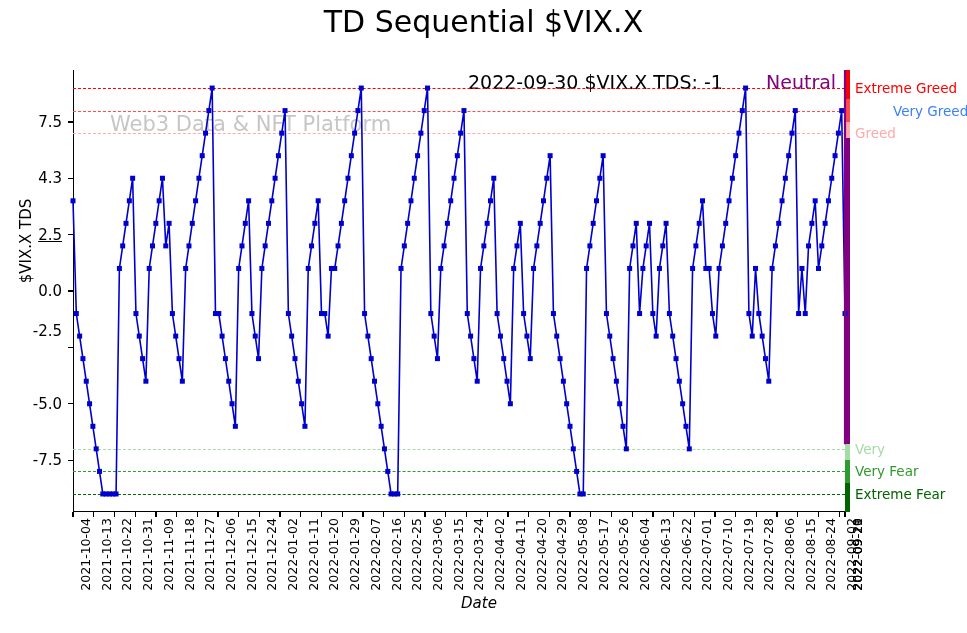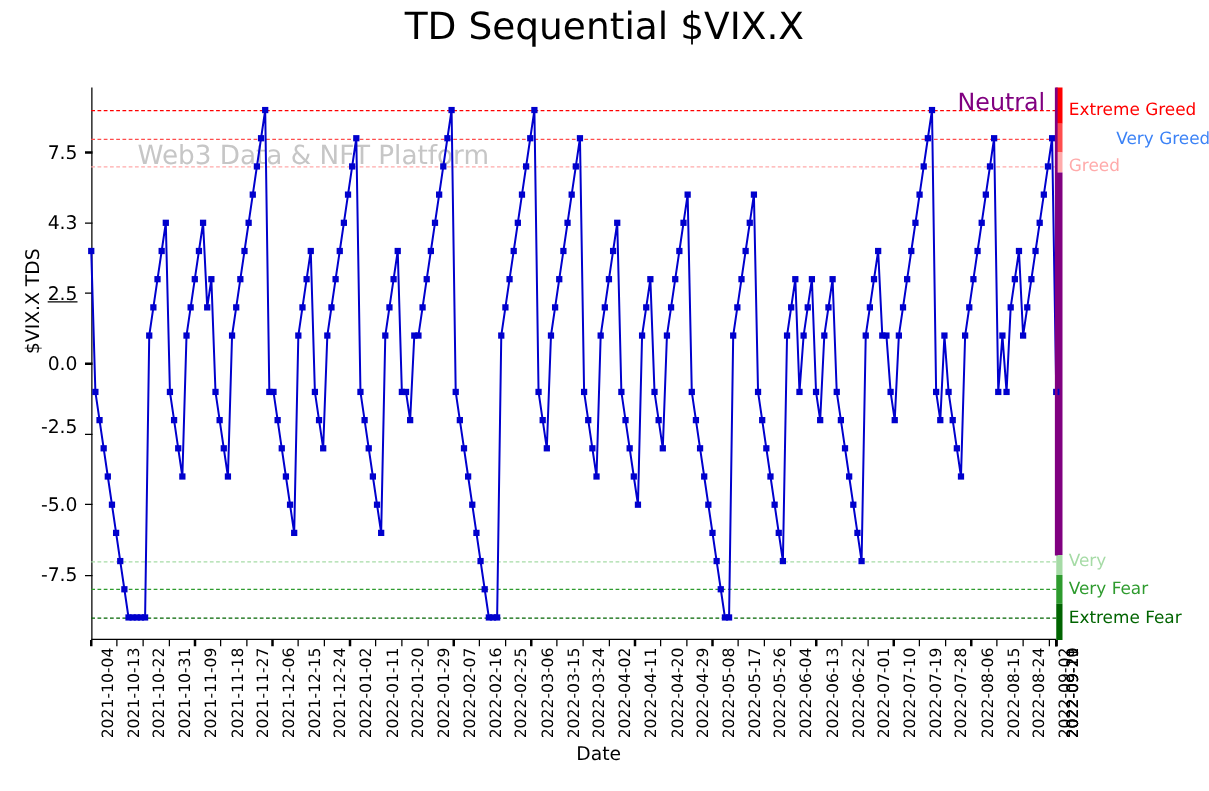--- a/index.html
+++ b/index.html
@@ -29,21 +29,21 @@
   }
   .annot-left{left:468px;}
   .annot-neutral{left:766px;color:#800080;}
 
   .ylabel{
     position:absolute;left:-44px;top:232px;width:140px;text-align:center;
     font-size:15px;color:#000;transform:rotate(-90deg);
   }
   .xlabel{
     position:absolute;left:0;top:594px;width:958px;text-align:center;
-    font-size:15px;color:#000;
+    font-size:15px;color:#000;font-style:italic;
   }
 
   .ytick-label{position:absolute;right:0;font-size:15px;color:#000;text-align:right;width:52px;}
   .ytick-mark{position:absolute;left:68px;width:6px;height:1.3px;background:#000;}
 
   .xtick-mark{position:absolute;top:512px;width:1.3px;height:5px;background:#000;}
   .xtick-label{
     position:absolute;top:518px;font-size:12.5px;color:#000;
     transform-origin:left top;transform:rotate(-90deg) translate(-100%,0);
     white-space:nowrap;text-align:right;
@@ -60,36 +60,37 @@
 <body>
 
 <div id="root">
 
   <div class="chart-title">TD Sequential $VIX.X</div>
 
   <div class="plot-frame"></div>
 
   <div class="watermark wm2">Web3 Data &amp; NFT Platform</div>
 
+  <div class="annot annot-left">2022-09-30 $VIX.X TDS: -1</div>
   <div class="annot annot-neutral">Neutral</div>
 
   <div class="ylabel">$VIX.X TDS</div>
   <div class="xlabel">Date</div>
 
   <div id="yticks">
       <div class="ytick-mark" style="top: 121.267px;"></div>
       <div class="ytick-label" style="top: 112.867px; left: 8px; width: 54px;">7.5</div>
       <div class="ytick-mark" style="top: 177.645px;"></div>
       <div class="ytick-label" style="top: 169.245px; left: 8px; width: 54px;">4.3</div>
       <div class="ytick-mark" style="top: 234.022px;"></div>
       <div class="ytick-label" style="top: 225.622px; left: 8px; width: 54px; text-decoration: underline;">2.5</div>
       <div class="ytick-mark" style="top: 290.4px;"></div>
       <div class="ytick-label" style="top: 282px; left: 8px; width: 54px;">0.0</div>
       <div class="ytick-mark" style="top: 346.778px;"></div>
-      <div class="ytick-label" style="top: 332px; left: 8px; width: 54px; text-align: right;">-2.5</div>
+      <div class="ytick-label" style="top: 322px; left: 8px; width: 54px; text-align: right;">-2.5</div>
       <div class="ytick-mark" style="top: 403.155px;"></div>
       <div class="ytick-label" style="top: 394.755px; left: 8px; width: 54px;">-5.0</div>
       <div class="ytick-mark" style="top: 459.533px;"></div>
       <div class="ytick-label" style="top: 451.133px; left: 8px; width: 54px;">-7.5</div>
     </div>
   <div id="xticks">
       <div class="xtick-mark" style="left: 72.4px;"></div>
       <div class="xtick-label" style="left: 78px;">2021-10-04</div>
       <div class="xtick-mark" style="left: 93.1082px;"></div>
       <div class="xtick-label" style="left: 98.7082px;">2021-10-13</div>

